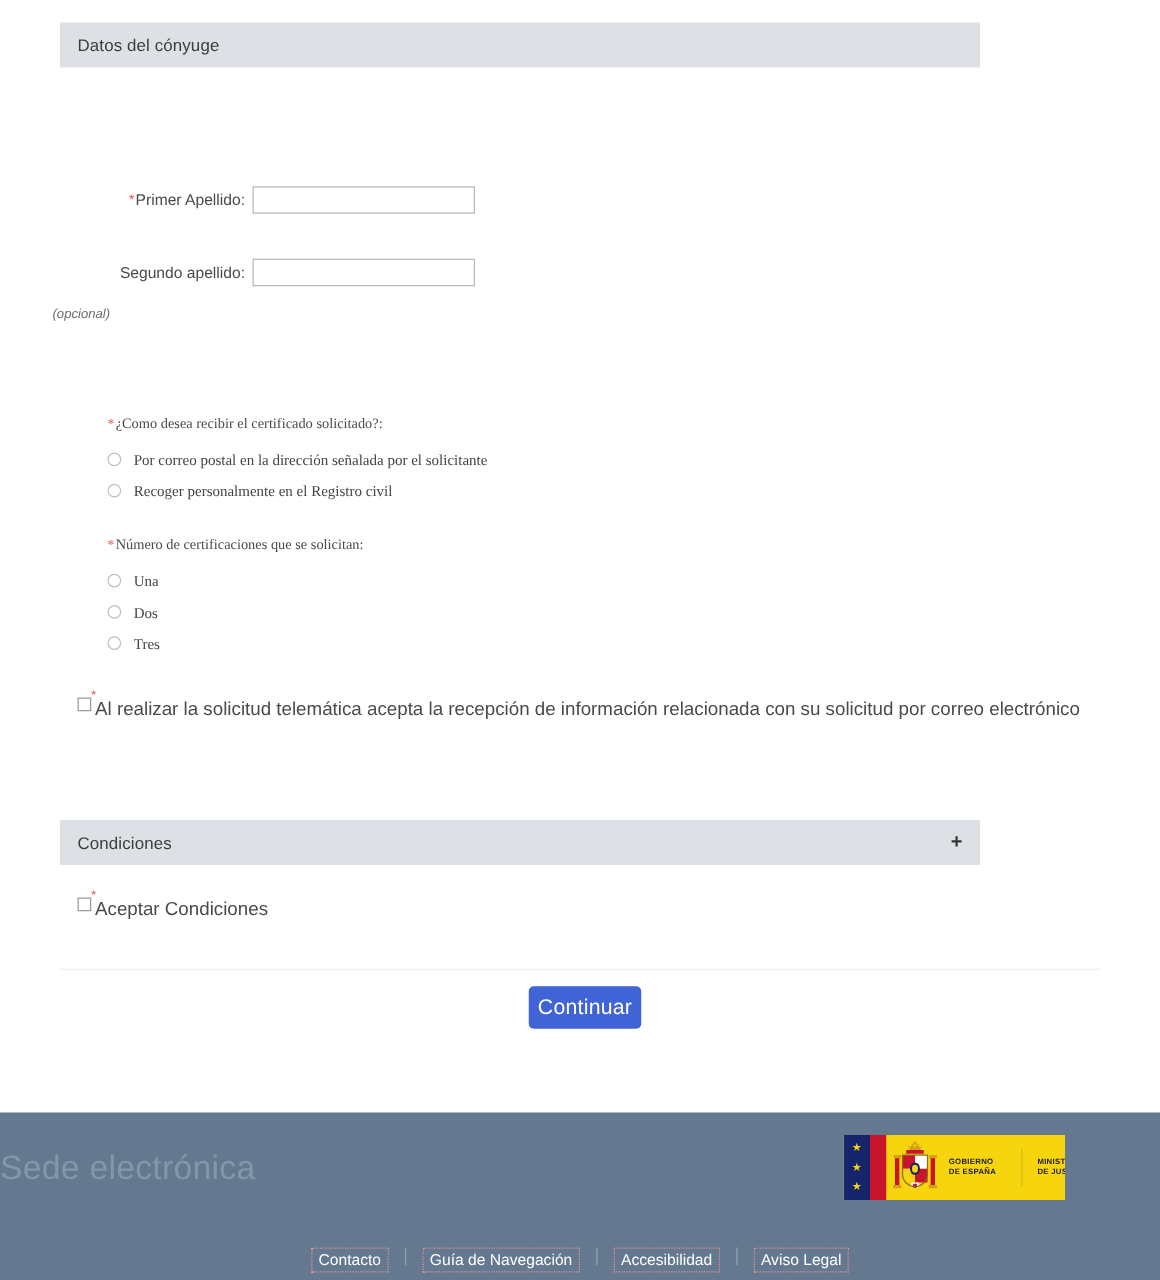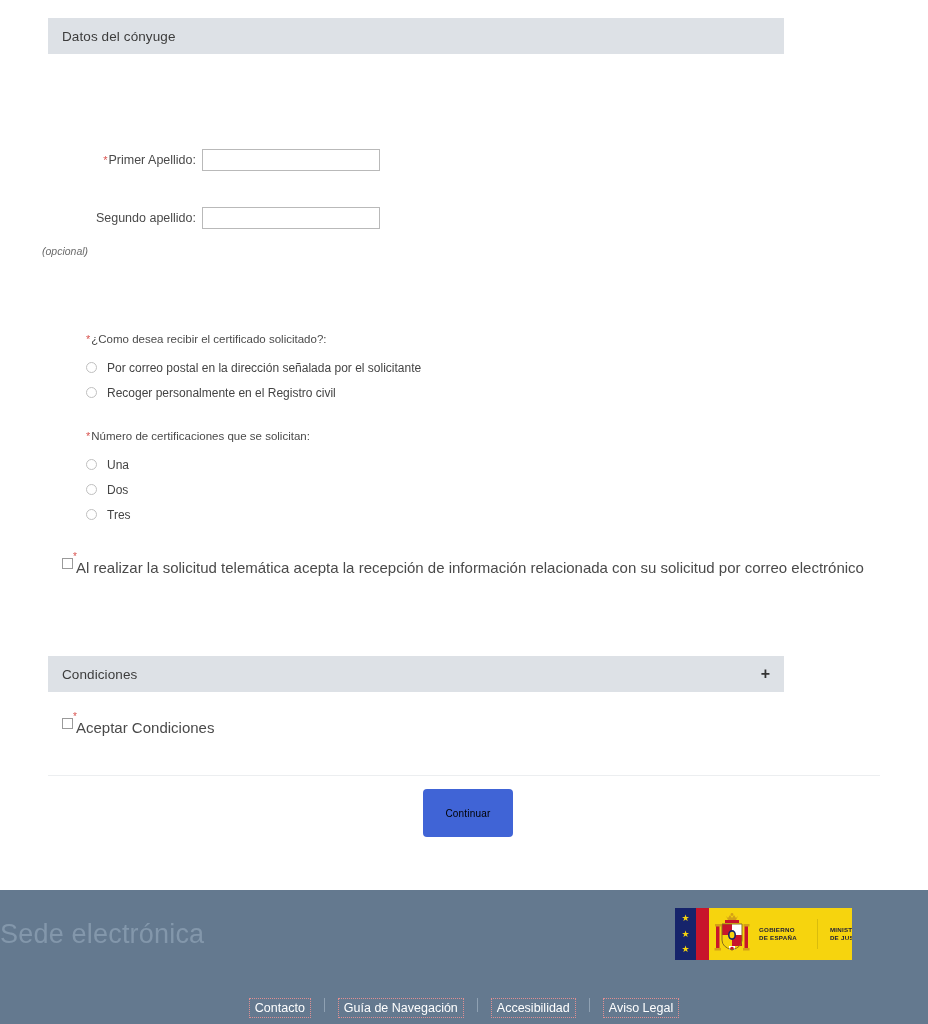--- a/index.html
+++ b/index.html
@@ -96,20 +96,21 @@
     font-size: 10.5px;
     font-style: italic;
     color: #6b6b6b;
     margin-top: 16px;
   }
 
   
   .question-block {
     position: absolute;
     left: 86px;
+    font-family: Liberation Serif, serif;
   }
   .question-label {
     font-size: 11.5px;
     color: #4a4a4a;
     margin-bottom: 9px;
     line-height: 14px;
   }
   .radio-row {
     display: flex;
     align-items: center;
@@ -188,27 +189,27 @@
     top: 775px;
     width: 832px;
     height: 1px;
     background: #eceef0;
   }
   .continue-btn {
     position: absolute;
     left: 423px;
     top: 789px;
     width: 90px;
-    height: 48px;
+    height: 34px;
     background: #4064d6;
-    color: #000000;
+    color: #ffffff;
     border: none;
     border-radius: 4px;
     font-family: "Liberation Sans", sans-serif;
-    font-size: 10px;
+    font-size: 17px;
     cursor: pointer;
     letter-spacing: 0.2px;
   }
 
   
   .footer {
     position: absolute;
     left: 0;
     top: 890px;
     width: 928px;

